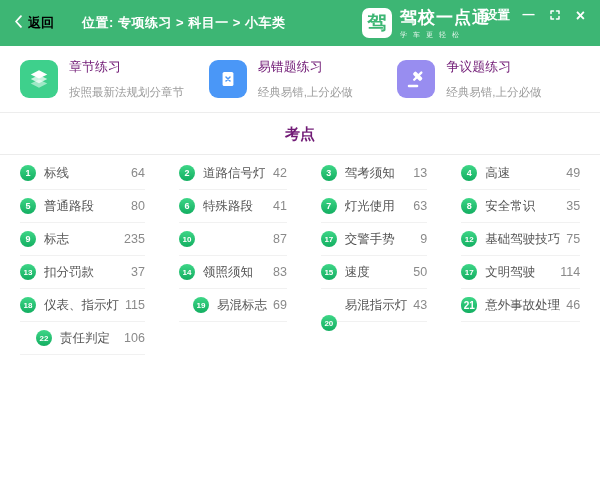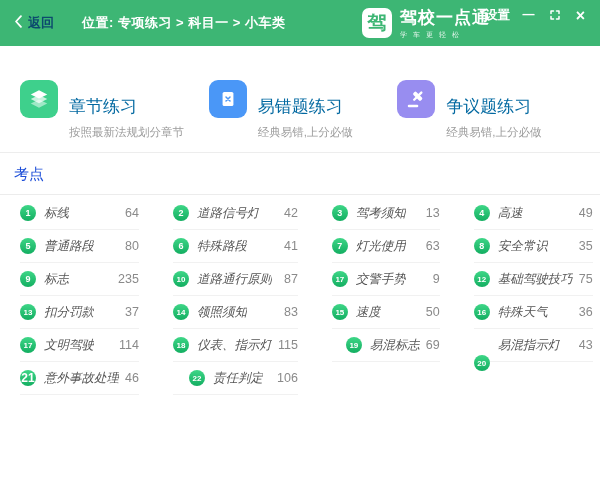--- a/index.html
+++ b/index.html
@@ -9,21 +9,21 @@
   }
   *{margin:0;padding:0;box-sizing:border-box;}
   html,body{width:600px;height:480px;overflow:hidden;background:#fff;
     font-family:"Liberation Sans","DejaVu Sans",sans-serif;}
   .window{width:600px;height:480px;background:#fff;display:flex;flex-direction:column;}
 
   
   .titlebar{position:relative;height:46px;background:var(--header_bg);
     display:flex;align-items:center;padding:0 14px;color:#fff;flex:none;}
   .tb-left{display:flex;align-items:center;gap:28px;}
-  .back{display:flex;align-items:center;gap:5px;font-size:13px;font-weight:bold;color:#0c4a6e;cursor:pointer;}
+  .back{display:flex;align-items:center;gap:5px;font-size:13px;font-weight:bold;color:#000000;cursor:pointer;}
   .breadcrumb{font-size:13px;font-weight:bold;color:#fff;letter-spacing:.5px;}
   .tb-center{position:absolute;left:362px;top:8px;display:flex;align-items:flex-start;gap:8px;}
   .logo-box{width:30px;height:30px;background:#fff;border-radius:7px;
     display:flex;align-items:center;justify-content:center;
     color:var(--header_bg);font-size:19px;font-weight:bold;}
   .logo-text{display:flex;flex-direction:column;}
   .app-name{font-size:17px;font-weight:bold;letter-spacing:1px;line-height:20px;}
   .app-slogan{font-size:7px;letter-spacing:6px;opacity:.85;margin-top:2px;white-space:nowrap;}
   .tb-right{position:absolute;top:7px;right:12px;display:flex;align-items:center;gap:11px;}
   .settings{font-size:12.5px;font-weight:bold;cursor:pointer;}
@@ -31,33 +31,33 @@
     font-size:13px;cursor:pointer;line-height:1;}
   .minimize-glyph{font-weight:bold;font-size:12px;transform:translateY(-2px);}
   .close-glyph{font-size:16px;font-weight:bold;}
 
   
   .cards{display:flex;padding:12px 20px;border-bottom:1px solid #ededed;flex:none;gap:6px;}
   .card{flex:1;display:flex;align-items:center;gap:11px;cursor:pointer;max-width:190px;}
   .card-icon{width:38px;height:38px;border-radius:9px;flex:none;
     display:flex;align-items:center;justify-content:center;}
   .ci-1{background:var(--card1);} .ci-2{background:var(--card2);} .ci-3{background:var(--card3);}
-  .card-title{font-size:17px;color:#0369a1;line-height:17px;margin-top:40px;}
+  .card-title{font-size:13px;color:#701a75;line-height:17px;}
   .card-sub{font-size:11.5px;color:#9b9b9b;margin-top:10px;white-space:nowrap;}
 
   
   .main{flex:1;padding-top:12px;}
-  .section-title{font-size:15px;font-weight:400;color:#1d4ed8;padding:0 14px 10px;}
+  .section-title{font-size:15px;font-weight:700;color:#701a75;padding:0 14px 10px;text-align:center;}
   .section-divider{height:1px;background:#ececec;}
   .grid{display:grid;grid-template-columns:repeat(4,1fr);column-gap:34px;padding:2px 20px 0;}
   .topic{display:flex;align-items:center;height:33px;border-bottom:1px solid #f1f1f1;cursor:pointer;}
   .num{width:16px;height:16px;border-radius:50%;flex:none;margin-right:8px;
     background:linear-gradient(180deg,var(--badge_top),var(--badge_bottom));
     color:#fff;font-size:9px;font-weight:bold;display:flex;align-items:center;justify-content:center;}
-  .tlabel{font-size:12.5px;color:#555;white-space:nowrap;overflow:hidden;font-style:italic;}
+  .tlabel{font-size:12.5px;color:#555;white-space:nowrap;overflow:hidden;}
   .tcount{margin-left:auto;font-size:12.5px;color:#8a8a8a;padding-left:6px;}
 </style>
 </head>
 <body>
 
 <div class="window">
 
   <header class="titlebar">
     <div class="tb-left">
       <div class="back">
@@ -188,21 +188,20 @@
           <span class="tlabel">安全常识</span>
           <span class="tcount">35</span>
         </div>
         <div class="topic">
           <span class="num">9</span>
           <span class="tlabel">标志</span>
           <span class="tcount">235</span>
         </div>
         <div class="topic">
           <span class="num" style="font-size: 8px;">10</span>
-          <span class="tlabel">道路通行原则</span>
           <span class="tcount">87</span>
         </div>
         <div class="topic">
           <span class="num" style="font-size: 8px;">17</span>
           <span class="tlabel">交警手势</span>
           <span class="tcount">9</span>
         </div>
         <div class="topic">
           <span class="num" style="font-size: 8px;">12</span>
           <span class="tlabel">基础驾驶技巧</span>
@@ -217,46 +216,41 @@
           <span class="num" style="font-size: 8px;">14</span>
           <span class="tlabel">领照须知</span>
           <span class="tcount">83</span>
         </div>
         <div class="topic">
           <span class="num" style="font-size: 8px;">15</span>
           <span class="tlabel">速度</span>
           <span class="tcount">50</span>
         </div>
         <div class="topic">
-          <span class="num" style="font-size: 8px;">16</span>
-          <span class="tlabel">特殊天气</span>
-          <span class="tcount">36</span>
-        </div>
-        <div class="topic">
           <span class="num" style="font-size: 8px;">17</span>
           <span class="tlabel">文明驾驶</span>
           <span class="tcount">114</span>
         </div>
         <div class="topic">
           <span class="num" style="font-size: 8px;">18</span>
           <span class="tlabel">仪表、指示灯</span>
           <span class="tcount">115</span>
         </div>
         <div class="topic">
           <span class="num" style="font-size: 8px; margin-left: 14px;">19</span>
           <span class="tlabel">易混标志</span>
           <span class="tcount">69</span>
         </div>
         <div class="topic">
           <span class="num" style="font-size: 8px; margin-top: 36px;">20</span>
           <span class="tlabel">易混指示灯</span>
           <span class="tcount">43</span>
         </div>
         <div class="topic">
-          <span class="num" style="font-size: 12px;">21</span>
+          <span class="num" style="font-size: 10px; border-radius: 7px;">21</span>
           <span class="tlabel">意外事故处理</span>
           <span class="tcount">46</span>
         </div>
         <div class="topic">
           <span class="num" style="font-size: 8px; margin-left: 16px;">22</span>
           <span class="tlabel">责任判定</span>
           <span class="tcount">106</span>
         </div>
       </div>
   </main>

